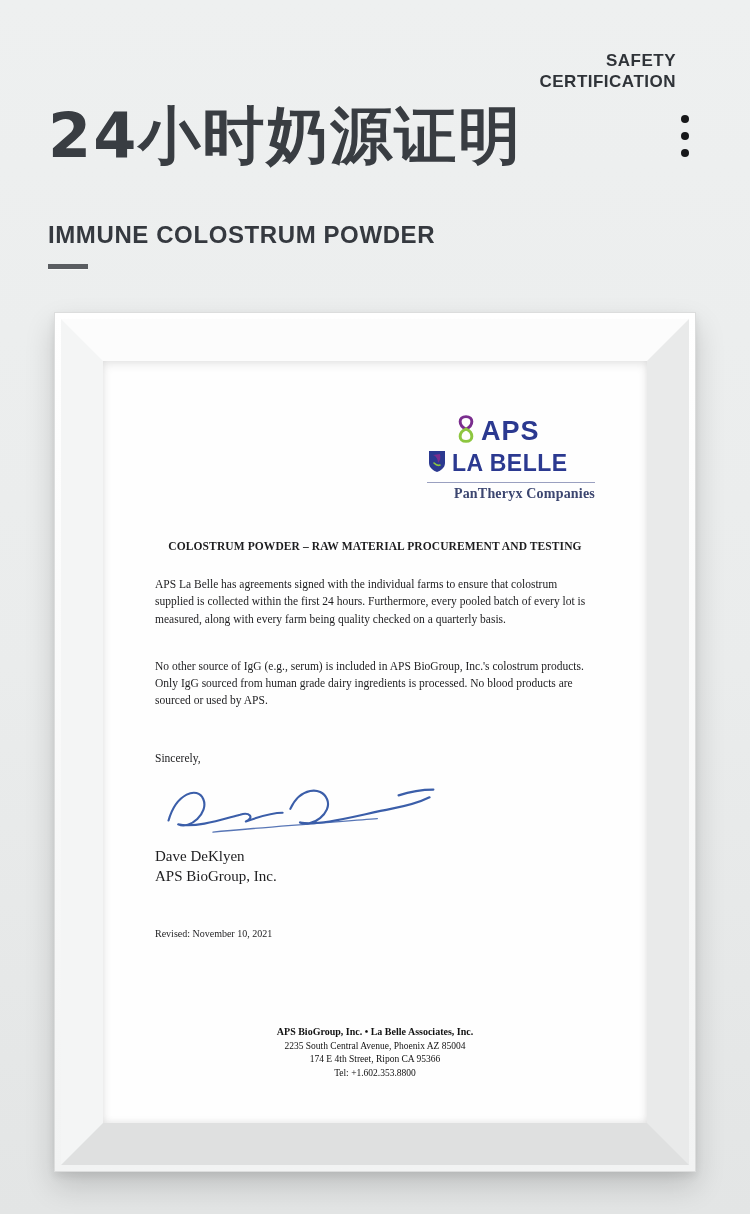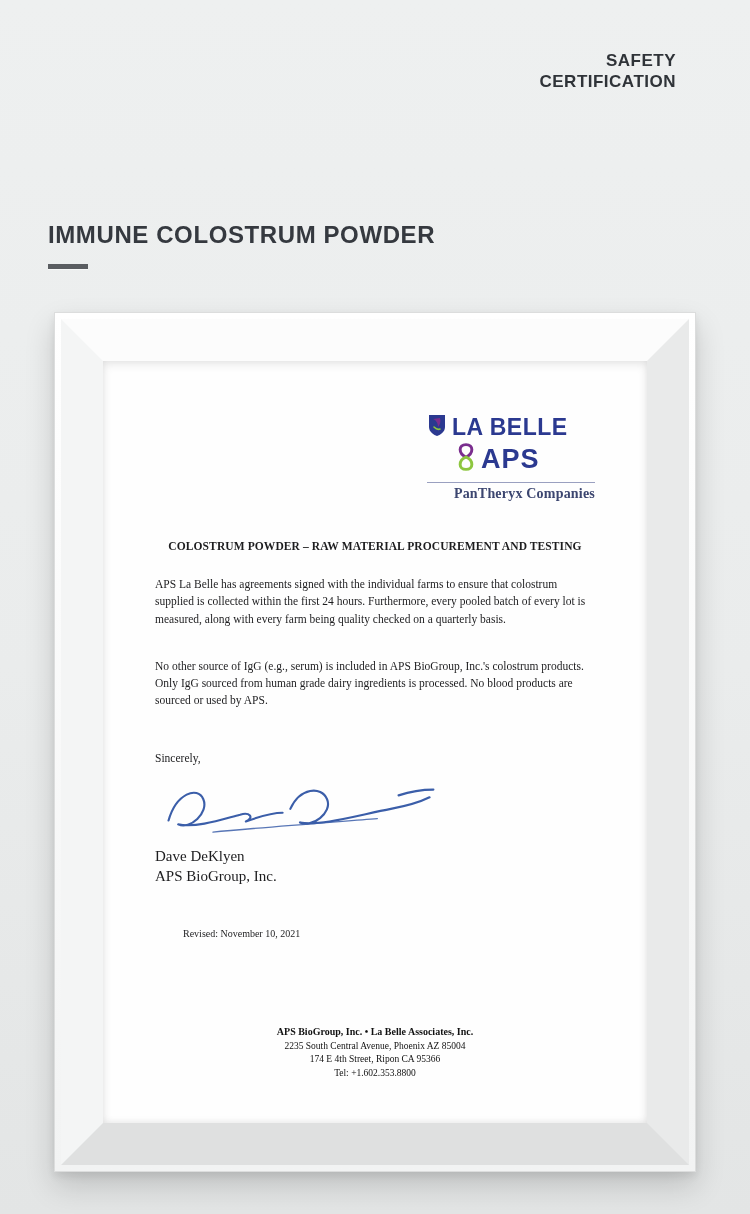--- a/index.html
+++ b/index.html
@@ -137,21 +137,21 @@
     font-size: 11.5px;
     line-height: 1.5;
     margin-top: 24px;
     text-align: left;
   }
   .para + .para { margin-top: 30px; }
   .closing { font-size: 11.5px; margin-top: 42px; }
   .signature { margin-top: 6px; height: 72px; }
   .signer { font-size: 15px; line-height: 1.35; margin-top: 4px; }
   .signer span { display: block; }
-  .revised { font-size: 10px; margin-top: 42px; margin-left: 28px; }
+  .revised { font-size: 10px; margin-top: 42px; }
 
   .paper-footer {
     position: absolute;
     left: 0; right: 0;
     bottom: 42px;
     text-align: center;
     font-size: 9.5px;
     line-height: 1.45;
     color: #111;
   }
@@ -161,48 +161,56 @@
 </head>
 <body>
 
 <div class="page">
 
   <div class="safety-badge">
     <span>SAFETY</span>
     <span>CERTIFICATION</span>
   </div>
 
+  <div class="title-row">
+    <div class="cn-title">24小时奶源证明</div>
+    <div class="dots">
+      <i></i>
+        <i></i>
+        <i></i>
+    </div>
+  </div>
 
   <div class="en-subtitle">IMMUNE COLOSTRUM POWDER</div>
   <div class="dash"></div>
 
   <div class="frame">
     <div class="frame-band">
       <div class="paper">
 
         <div class="logo-block">
+          <div class="logo-row aps">
+            <span>
+              <svg width="22" height="32" viewBox="0 0 24 34" aria-hidden="true">
+                <path d="M12 17 C3.5 13.5, 3.5 3.5, 12 3.5 C20.5 3.5, 20.5 13.5, 12 17" stroke="#7a2d8e" fill="none" stroke-width="3.2" stroke-linecap="round"></path>
+                <path d="M12 17 C20.5 20.5, 20.5 30.5, 12 30.5 C3.5 30.5, 3.5 20.5, 12 17" stroke="#8dc63f" fill="none" stroke-width="3.2" stroke-linecap="round"></path>
+              </svg>
+            </span>
+            <span class="aps-text">APS</span>
+          </div>
           <div class="logo-row">
             <span>
               <svg width="20" height="24" viewBox="0 0 20 24" aria-hidden="true">
                 <path d="M2 2 h16 v12 c0 5 -5 8 -8 9 c-3 -1 -8 -4 -8 -9 Z" fill="#2b3990"></path>
                 <path d="M6 6 c3 1 5 4 5 8 c2 -2 3 -5 2 -9 Z" fill="#7a2d8e"></path>
                 <path d="M7 14 c2 2 4 3 6 2" stroke="#8dc63f" stroke-width="1.6" fill="none" stroke-linecap="round"></path>
               </svg>
             </span>
             <span class="labelle-text">LA BELLE</span>
           </div>
-          <div class="logo-row aps">
-            <span>
-              <svg width="22" height="32" viewBox="0 0 24 34" aria-hidden="true">
-                <path d="M12 17 C3.5 13.5, 3.5 3.5, 12 3.5 C20.5 3.5, 20.5 13.5, 12 17" stroke="#7a2d8e" fill="none" stroke-width="3.2" stroke-linecap="round"></path>
-                <path d="M12 17 C20.5 20.5, 20.5 30.5, 12 30.5 C3.5 30.5, 3.5 20.5, 12 17" stroke="#8dc63f" fill="none" stroke-width="3.2" stroke-linecap="round"></path>
-              </svg>
-            </span>
-            <span class="aps-text">APS</span>
-          </div>
           <div class="logo-rule"></div>
           <div class="pantheryx">PanTheryx Companies</div>
         </div>
 
         <div class="letter-title">COLOSTRUM POWDER – RAW MATERIAL PROCUREMENT AND TESTING</div>
 
         <p class="para">APS La Belle has agreements signed with the individual farms to ensure that  colostrum supplied is collected within the first 24 hours. Furthermore, every pooled batch of every lot is measured, along with every farm being quality checked on a quarterly basis.</p>
         <p class="para">No other source of IgG (e.g., serum) is included in APS BioGroup, Inc.'s colostrum products. Only IgG sourced from human grade dairy ingredients is processed.  No blood products are sourced or used by APS.</p>
 
         <div class="closing">Sincerely,</div>

